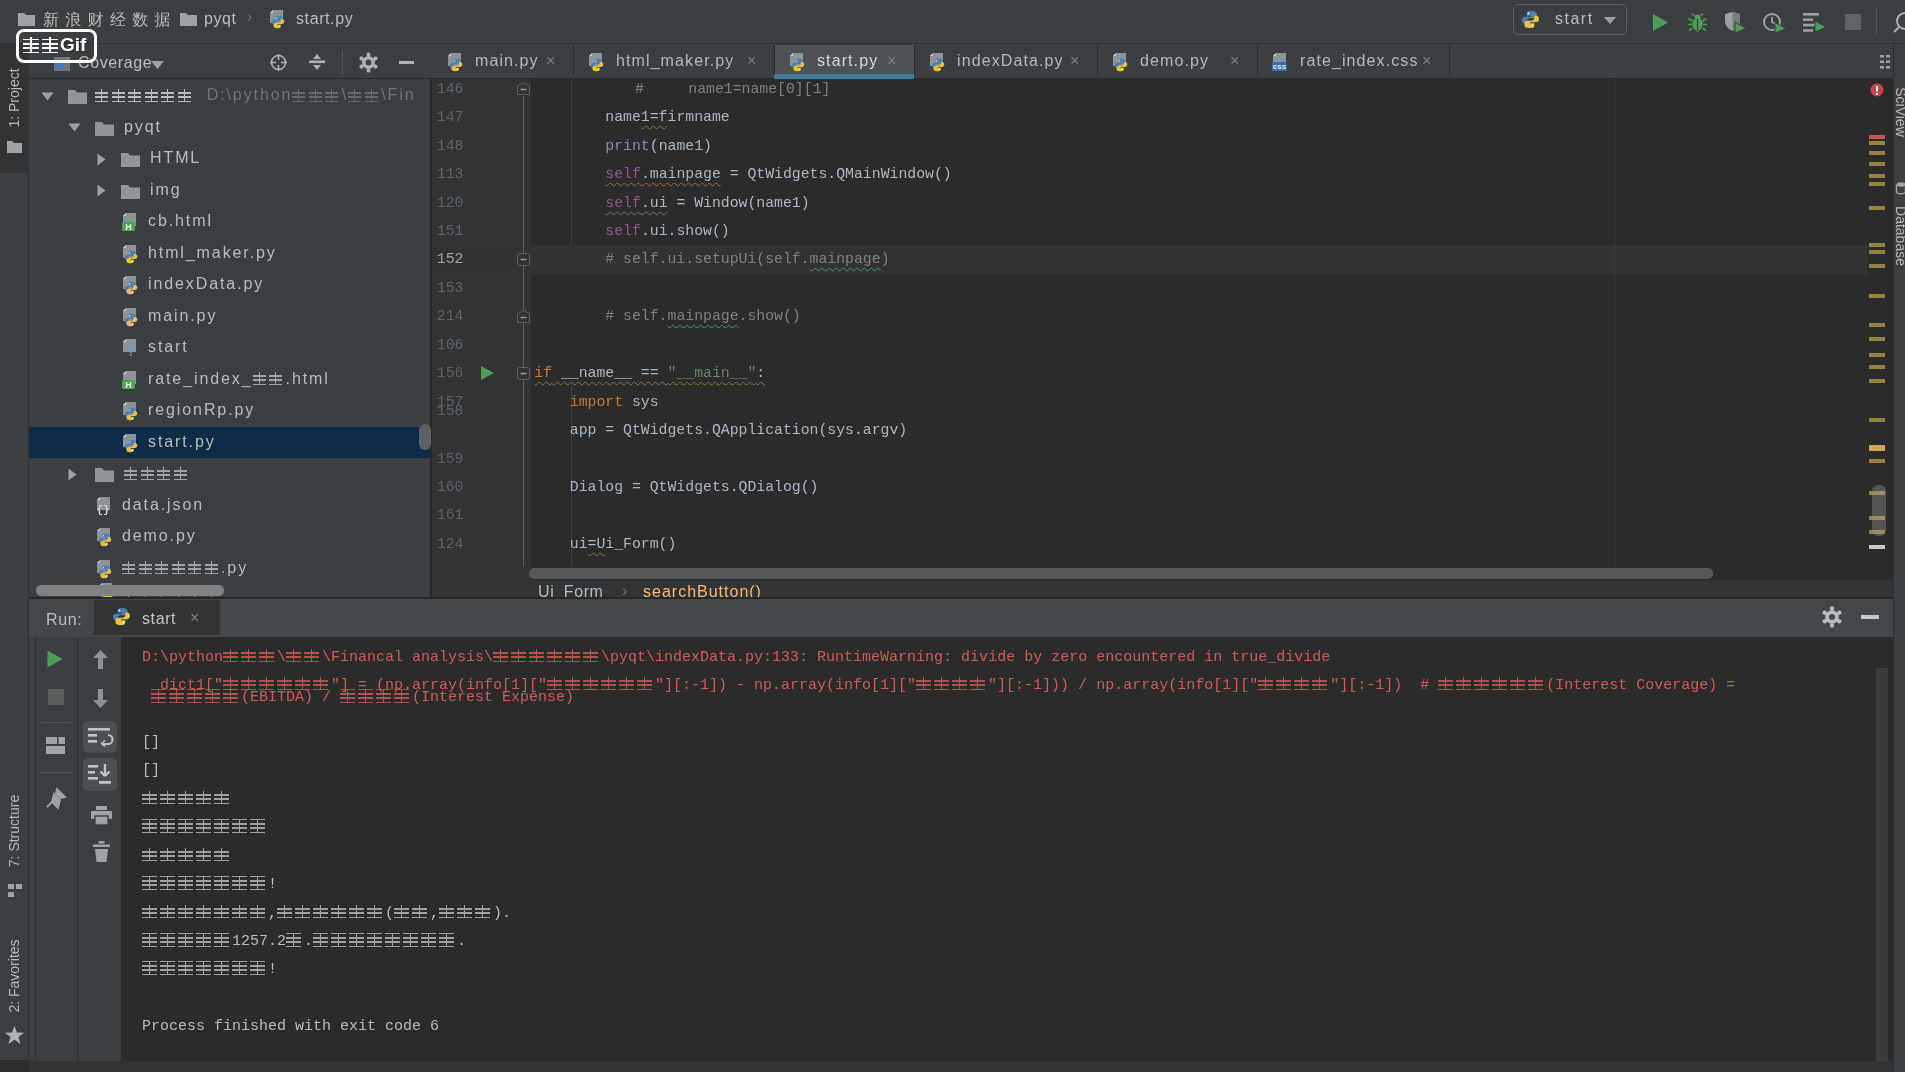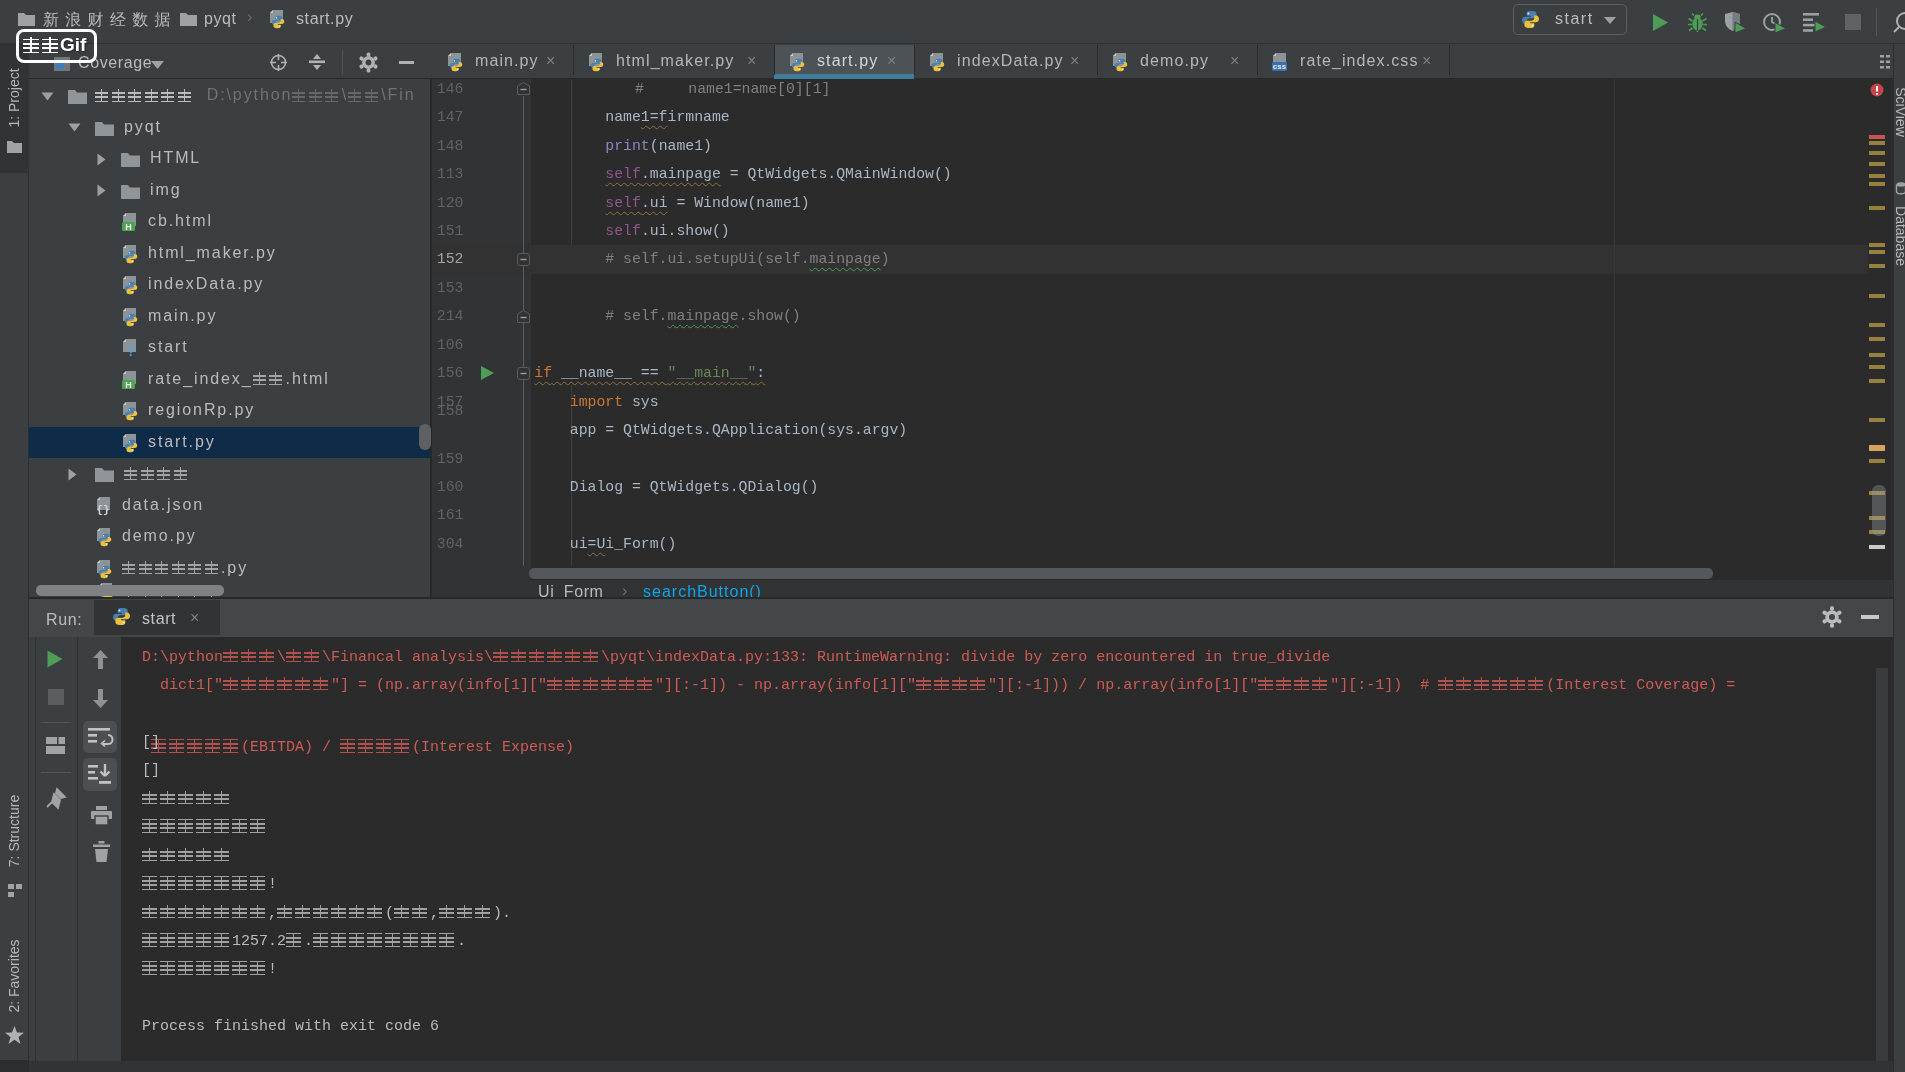--- a/index.html
+++ b/index.html
@@ -415,39 +415,39 @@
 <div class="mono ed num" style="left:436px;top:245.44px;width:27.5px;color:#a1a3a5">152</div>
 <div class="mono ed num" style="left:436px;top:273.88px;width:27.5px">153</div>
 <div class="mono ed num" style="left:436px;top:302.32px;width:27.5px">214</div>
 <div class="mono ed num" style="left:436px;top:330.76px;width:27.5px">106</div>
 <div class="mono ed num" style="left:436px;top:359.20px;width:27.5px">156</div>
 <div class="mono ed num" style="left:436px;top:387.64px;width:27.5px">157</div>
 <div class="mono ed num" style="left:436px;top:397px;width:27.5px">158</div>
 <div class="mono ed num" style="left:436px;top:444.52px;width:27.5px">159</div>
 <div class="mono ed num" style="left:436px;top:472.96px;width:27.5px">160</div>
 <div class="mono ed num" style="left:436px;top:501.40px;width:27.5px">161</div>
-<div class="mono ed num" style="left:436px;top:529.84px;width:27.5px">304</div>
+<div class="mono ed num" style="left:436px;top:529.84px;width:27.5px">124</div>
 <div class="mono ed" style="left:564px;top:74.80px"><span class="g">        #     name1=name[0][1]</span></div>
 <div class="mono ed" style="left:534.3px;top:103.24px">        name<span class="wy">1=f</span>irmname</div>
 <div class="mono ed" style="left:534.3px;top:131.68px">        <span class="bi">print</span>(name1)</div>
 <div class="mono ed" style="left:534.3px;top:160.12px">        <span class="wy"><span class="slf">self</span>.mainpage</span> = QtWidgets.QMainWindow()</div>
 <div class="mono ed" style="left:534.3px;top:188.56px">        <span class="wy"><span class="slf">self</span>.ui</span> = Window(name1)</div>
 <div class="mono ed" style="left:534.3px;top:217.00px">        <span class="slf">self</span>.ui.show()</div>
 <div class="mono ed" style="left:534.3px;top:245.44px"><span class="g">        # self.ui.setupUi(self.<span class="wg">mainpage</span>)</span></div>
 <div class="mono ed" style="left:534.3px;top:302.32px"><span class="g">        # self.<span class="wg">mainpage</span>.show()</span></div>
 <div class="mono ed" style="left:534.3px;top:359.20px"><span class="wy"><span class="kw">if</span> __name__ == <span class="st">"__main__"</span>:</span></div>
 <div class="mono ed" style="left:534.3px;top:387.64px">    <span class="kw">import</span> sys</div>
 <div class="mono ed" style="left:534.3px;top:416.08px">    app = QtWidgets.QApplication(sys.argv)</div>
 <div class="mono ed" style="left:534.3px;top:472.96px">    Dialog = QtWidgets.QDialog()</div>
 <div class="mono ed" style="left:534.3px;top:529.84px">    ui<span class="wy">=U</span>i_Form()</div>
 <div class="abs" style="left:529px;top:568px;width:1184px;height:11px;background:#55585a;border-radius:5px"></div>
 <div class="abs" style="left:432px;top:580px;width:1461px;height:18px;background:#313335"></div>
 <div class="ui" style="left:538px;top:583px;color:#b9bcbe">Ui_Form</div>
 <div class="ui" style="left:622px;top:582px;color:#6d7073">›</div>
-<div class="ui" style="left:643px;top:583px;color:#0ea5e9;letter-spacing:1px">searchButton()</div>
+<div class="ui" style="left:643px;top:583px;color:#fdba74;letter-spacing:1px">searchButton()</div>
 <svg style="left:1870px;top:83px" width="14" height="14" viewBox="0 0 14 14">
 <circle cx="7" cy="7" r="6.5" fill="#c7444a"></circle>
     <rect x="6" y="3" width="2" height="5.5" fill="#fff"></rect>
     <rect x="6" y="10" width="2" height="1.8" fill="#fff"></rect>
   </svg>
 <div class="abs" style="left:1869px;top:135px;width:16px;height:4px;background:#c75450"></div>
 <div class="abs" style="left:1869px;top:141px;width:16px;height:4px;background:#97813f"></div>
 <div class="abs" style="left:1869px;top:151px;width:16px;height:4px;background:#97813f"></div>
 <div class="abs" style="left:1869px;top:162px;width:16px;height:4px;background:#97813f"></div>
 <div class="abs" style="left:1869px;top:174px;width:16px;height:4px;background:#97813f"></div>
@@ -538,21 +538,21 @@
 <rect x="0" y="5" width="21" height="8" rx="1" fill="#a0a3a6"></rect>
 <rect x="4" y="10" width="13" height="9" fill="#a0a3a6" stroke="#3c3f41" stroke-width="1.4"></rect>
   </svg>
 <svg style="left:93px;top:841px" width="17" height="21" viewBox="0 0 17 21">
 <rect x="5.5" y="0" width="6" height="2.5" fill="#a0a3a6"></rect>
 <rect x="0" y="3.5" width="17" height="2.5" fill="#a0a3a6"></rect>
 <path d="M2 8 h13 l-1.5 13 h-10 z" fill="#a0a3a6"></path>
   </svg>
 <div class="mono con red" style="left:142.0px;top:643.50px">D:\python<i class="hz hzc"></i><i class="hz hzc"></i><i class="hz hzc"></i>\<i class="hz hzc"></i><i class="hz hzc"></i>\Financal analysis\<i class="hz hzc"></i><i class="hz hzc"></i><i class="hz hzc"></i><i class="hz hzc"></i><i class="hz hzc"></i><i class="hz hzc"></i>\pyqt\indexData.py:133: RuntimeWarning: divide by zero encountered in true_divide</div>
 <div class="mono con red" style="left:142.0px;top:671.95px">  dict1["<i class="hz hzc"></i><i class="hz hzc"></i><i class="hz hzc"></i><i class="hz hzc"></i><i class="hz hzc"></i><i class="hz hzc"></i>"] = (np.array(info[1]["<i class="hz hzc"></i><i class="hz hzc"></i><i class="hz hzc"></i><i class="hz hzc"></i><i class="hz hzc"></i><i class="hz hzc"></i>"][:-1]) - np.array(info[1]["<i class="hz hzc"></i><i class="hz hzc"></i><i class="hz hzc"></i><i class="hz hzc"></i>"][:-1])) / np.array(info[1]["<i class="hz hzc"></i><i class="hz hzc"></i><i class="hz hzc"></i><i class="hz hzc"></i>"][:-1])  # <i class="hz hzc"></i><i class="hz hzc"></i><i class="hz hzc"></i><i class="hz hzc"></i><i class="hz hzc"></i><i class="hz hzc"></i>(Interest Coverage) =</div>
-<div class="mono con red" style="left:142.0px;top:734px"> <i class="hz hzc"></i><i class="hz hzc"></i><i class="hz hzc"></i><i class="hz hzc"></i><i class="hz hzc"></i>(EBITDA) / <i class="hz hzc"></i><i class="hz hzc"></i><i class="hz hzc"></i><i class="hz hzc"></i>(Interest Expense)</div>
+<div class="mono con red" style="left:142.0px;top:684px"> <i class="hz hzc"></i><i class="hz hzc"></i><i class="hz hzc"></i><i class="hz hzc"></i><i class="hz hzc"></i>(EBITDA) / <i class="hz hzc"></i><i class="hz hzc"></i><i class="hz hzc"></i><i class="hz hzc"></i>(Interest Expense)</div>
 <div class="mono con " style="left:142.0px;top:728.85px">[]</div>
 <div class="mono con " style="left:142.0px;top:757.30px">[]</div>
 <div class="mono con " style="left:142.0px;top:785.75px"><i class="hz hzc"></i><i class="hz hzc"></i><i class="hz hzc"></i><i class="hz hzc"></i><i class="hz hzc"></i></div>
 <div class="mono con " style="left:142.0px;top:814.20px"><i class="hz hzc"></i><i class="hz hzc"></i><i class="hz hzc"></i><i class="hz hzc"></i><i class="hz hzc"></i><i class="hz hzc"></i><i class="hz hzc"></i></div>
 <div class="mono con " style="left:142.0px;top:842.65px"><i class="hz hzc"></i><i class="hz hzc"></i><i class="hz hzc"></i><i class="hz hzc"></i><i class="hz hzc"></i></div>
 <div class="mono con " style="left:142.0px;top:871.10px"><i class="hz hzc"></i><i class="hz hzc"></i><i class="hz hzc"></i><i class="hz hzc"></i><i class="hz hzc"></i><i class="hz hzc"></i><i class="hz hzc"></i>!</div>
 <div class="mono con " style="left:142.0px;top:899.55px"><i class="hz hzc"></i><i class="hz hzc"></i><i class="hz hzc"></i><i class="hz hzc"></i><i class="hz hzc"></i><i class="hz hzc"></i><i class="hz hzc"></i>,<i class="hz hzc"></i><i class="hz hzc"></i><i class="hz hzc"></i><i class="hz hzc"></i><i class="hz hzc"></i><i class="hz hzc"></i>(<i class="hz hzc"></i><i class="hz hzc"></i>,<i class="hz hzc"></i><i class="hz hzc"></i><i class="hz hzc"></i>).</div>
 <div class="mono con " style="left:142.0px;top:928.00px"><i class="hz hzc"></i><i class="hz hzc"></i><i class="hz hzc"></i><i class="hz hzc"></i><i class="hz hzc"></i>1257.2<i class="hz hzc"></i>.<i class="hz hzc"></i><i class="hz hzc"></i><i class="hz hzc"></i><i class="hz hzc"></i><i class="hz hzc"></i><i class="hz hzc"></i><i class="hz hzc"></i><i class="hz hzc"></i>.</div>
 <div class="mono con " style="left:142.0px;top:956.45px"><i class="hz hzc"></i><i class="hz hzc"></i><i class="hz hzc"></i><i class="hz hzc"></i><i class="hz hzc"></i><i class="hz hzc"></i><i class="hz hzc"></i>!</div>
 <div class="mono con " style="left:142.0px;top:1013.35px">Process finished with exit code 6</div>

